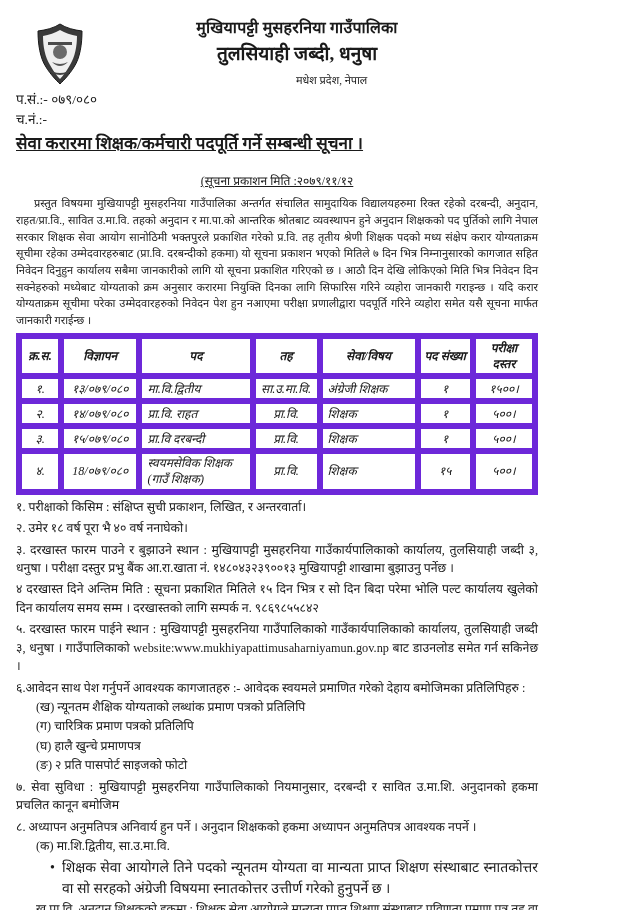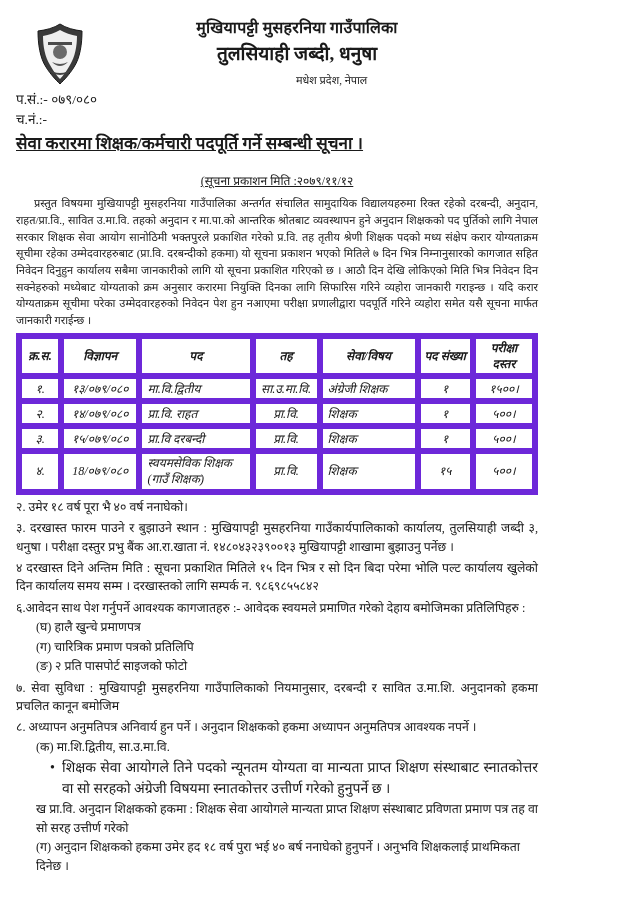--- a/index.html
+++ b/index.html
@@ -227,27 +227,30 @@
         <td>18/०७९/०८०</td>
         <td class="left">स्वयमसेविक शिक्षक (गाउँ शिक्षक)</td>
         <td>प्रा.वि.</td>
         <td class="left">शिक्षक</td>
         <td>१५</td>
         <td>५००।</td>
       </tr>
     </tbody>
   </table>
 
+  <div class="note">१. परीक्षाको किसिम : संक्षिप्त सुची प्रकाशन, लिखित, र अन्तरवार्ता।</div>
   <div class="note">२. उमेर १८ वर्ष पूरा भै ४० वर्ष ननाघेको।</div>
   <div class="note">३. दरखास्त फारम पाउने र बुझाउने स्थान : मुखियापट्टी मुसहरनिया गाउँकार्यपालिकाको कार्यालय, तुलसियाही जब्दी ३, धनुषा । परीक्षा दस्तुर प्रभु बैंक आ.रा.खाता नं. १४८०४३२३९००१३ मुखियापट्टी शाखामा बुझाउनु पर्नेछ ।</div>
   <div class="note">४ दरखास्त दिने अन्तिम मिति : सूचना प्रकाशित मितिले १५ दिन भित्र र सो दिन बिदा परेमा भोलि पल्ट कार्यालय खुलेको दिन कार्यालय समय सम्म । दरखास्तको लागि सम्पर्क न. ९८६९८५५८४२</div>
+  <div class="note">५. दरखास्त फारम पाईने स्थान : मुखियापट्टी मुसहरनिया गाउँपालिकाको गाउँकार्यपालिकाको कार्यालय, तुलसियाही जब्दी ३, धनुषा । गाउँपालिकाको website:www.mukhiyapattimusaharniyamun.gov.np बाट डाउनलोड समेत गर्न सकिनेछ ।</div>
   <div class="note">६.आवेदन साथ पेश गर्नुपर्ने आवश्यक कागजातहरु :- आवेदक स्वयमले प्रमाणित गरेको देहाय बमोजिमका प्रतिलिपिहरु :</div>
 
+  <div class="sub">(ख) न्यूनतम शैक्षिक योग्यताको लब्धांक प्रमाण पत्रको प्रतिलिपि</div>
+  <div class="sub">(ग) चारित्रिक प्रमाण पत्रको प्रतिलिपि</div>
   <div class="sub">(घ) हालै खुन्चे प्रमाणपत्र</div>
-  <div class="sub">(ग) चारित्रिक प्रमाण पत्रको प्रतिलिपि</div>
   <div class="sub">(ङ) २ प्रति पासपोर्ट साइजको फोटो</div>
 
   <div class="note">७. सेवा सुविधा : मुखियापट्टी मुसहरनिया गाउँपालिकाको नियमानुसार, दरबन्दी र सावित उ.मा.शि. अनुदानको हकमा प्रचलित कानून बमोजिम</div>
   <div class="note">८. अध्यापन अनुमतिपत्र अनिवार्य हुन पर्ने । अनुदान शिक्षकको हकमा अध्यापन अनुमतिपत्र आवश्यक नपर्ने ।</div>
 
   <div class="sub">(क) मा.शि.द्वितीय, सा.उ.मा.वि.</div>
   <div class="bullet">शिक्षक सेवा आयोगले तिने पदको न्यूनतम योग्यता वा मान्यता प्राप्त शिक्षण संस्थाबाट स्नातकोत्तर वा सो सरहको अंग्रेजी विषयमा स्नातकोत्तर उत्तीर्ण गरेको हुनुपर्ने छ ।</div>
   <div class="sub">ख प्रा.वि. अनुदान शिक्षकको हकमा : शिक्षक सेवा आयोगले मान्यता प्राप्त शिक्षण संस्थाबाट प्रविणता प्रमाण पत्र तह वा सो सरह उत्तीर्ण गरेको</div>
   <div class="sub">(ग) अनुदान शिक्षकको हकमा उमेर हद १८ वर्ष पुरा भई ४० बर्ष ननाघेको हुनुपर्ने । अनुभवि शिक्षकलाई प्राथमिकता दिनेछ ।</div>
 

